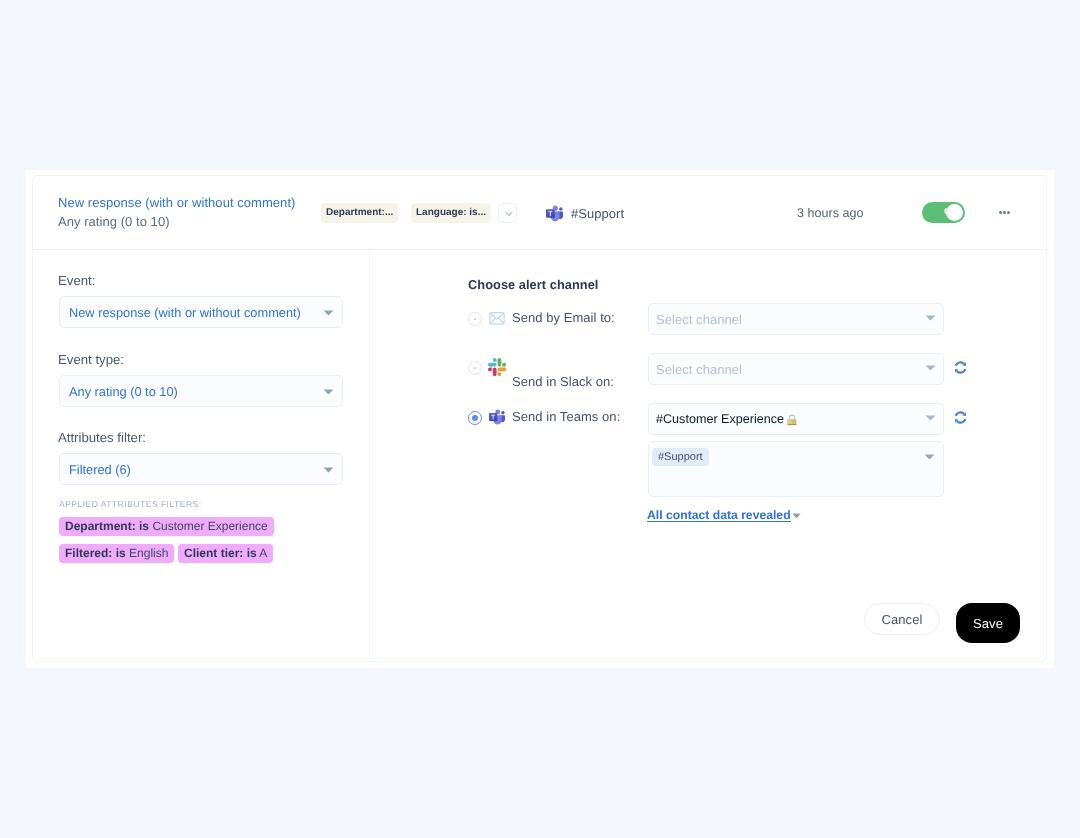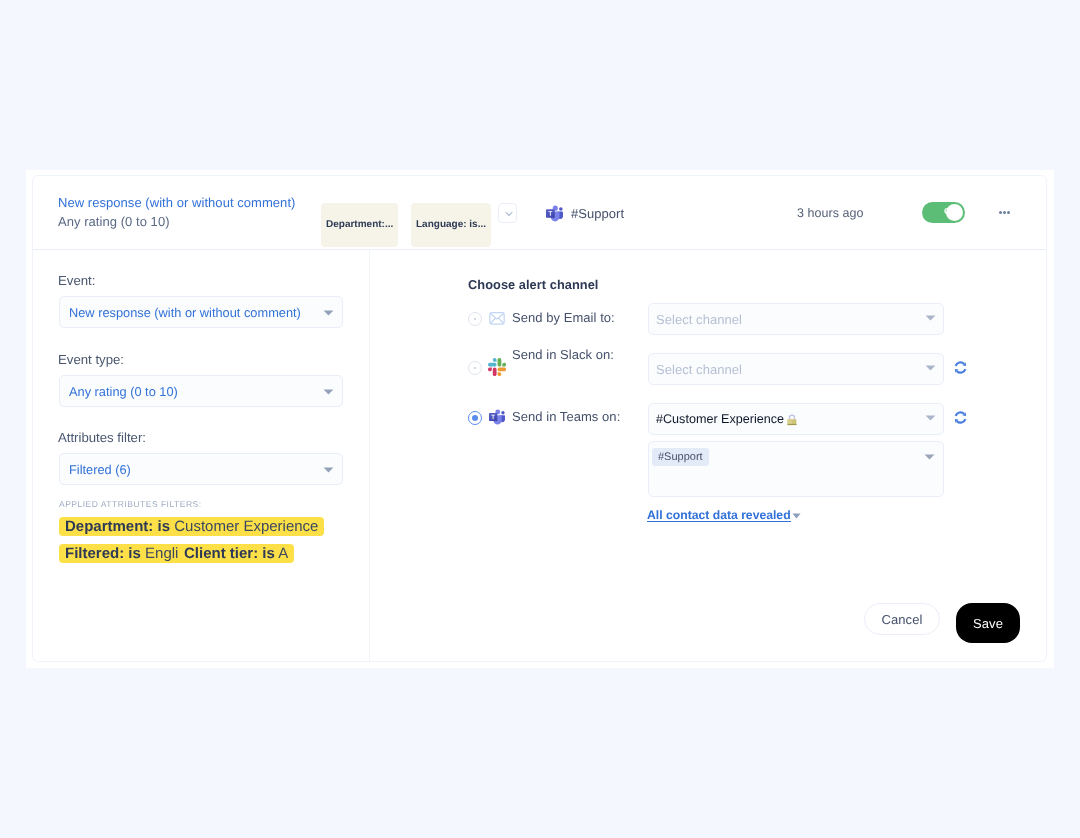--- a/index.html
+++ b/index.html
@@ -13,21 +13,21 @@
          border:1px solid #f0f3f9;border-radius:6px;background:#fff;box-sizing:border-box;}
 
   .hline{position:absolute;left:33px;top:249px;width:1013px;height:1px;background:#eaeef6;}
   .vline{position:absolute;left:369px;top:250px;width:1px;height:412px;background:#f1f4f9;}
 
   
   .hdr-title{position:absolute;left:58px;top:195px;font-size:13px;color:#3171d8;letter-spacing:.05px;}
   .hdr-sub{position:absolute;left:58px;top:214px;font-size:13px;color:#5a6a85;letter-spacing:.05px;}
 
   .chip{position:absolute;top:203px;height:20px;background:#f6f4e8;border-radius:4px;
-        font-size:10px;color:#2e3a55;font-weight:700;line-height:20px;padding:12px 5px;white-space:nowrap;letter-spacing:0;}
+        font-size:10px;color:#2e3a55;font-weight:700;line-height:20px;padding:0 5px;white-space:nowrap;letter-spacing:0;}
   .chip-more{position:absolute;left:498px;top:203px;width:19px;height:20px;border:1px solid #eaeef8;
              border-radius:4px;background:#fff;box-sizing:border-box;}
   .chip-more svg{position:absolute;left:6px;top:7px;}
 
   .hdr-teams{position:absolute;left:546px;top:205px;width:17px;height:17px;}
   .hdr-chan{position:absolute;left:571px;top:206px;font-size:13px;color:#44506b;letter-spacing:.05px;}
   .hdr-time{position:absolute;left:797px;top:206px;font-size:12.5px;color:#566279;letter-spacing:.05px;}
 
   .toggle{position:absolute;left:922px;top:202px;width:43px;height:21px;border-radius:11px;background:#5cbd77;}
   .toggle .lbl{position:absolute;left:22px;top:-1px;line-height:21px;font-size:8.6px;font-weight:700;color:#fff;letter-spacing:.4px;}
@@ -39,22 +39,22 @@
 
   
   .lbl{position:absolute;font-size:13.2px;color:#4a5770;letter-spacing:0;}
 
   .sel{position:absolute;box-sizing:border-box;border:1px solid #e8edf7;border-radius:5px;background:#fbfcfe;}
   .sel .txt{position:absolute;left:9px;right:26px;top:0;bottom:0;display:flex;align-items:center;
             font-size:12.8px;color:#3171d8;letter-spacing:0;white-space:nowrap;overflow:hidden;}
   .sel .cav{position:absolute;right:8px;top:50%;margin-top:-2.5px;}
 
   .kicker{position:absolute;font-size:8.5px;color:#9fabc3;letter-spacing:.5px;}
-  .fchip{position:absolute;height:19px;background:#fde047;border-radius:4px;padding:0 6px;line-height:19px;
-         font-size:15px;color:#2e3a55;white-space:nowrap;letter-spacing:0;}
+  .fchip{position:absolute;height:19px;background:#f0abfc;border-radius:4px;padding:0 6px;line-height:19px;
+         font-size:12px;color:#2e3a55;white-space:nowrap;letter-spacing:0;}
   .fchip b{font-weight:700;}
   .fchip span{font-weight:400;color:#3c485f;}
 
   
   .r-title{position:absolute;left:468px;top:277px;font-size:12.8px;font-weight:700;color:#2e3a55;letter-spacing:.05px;}
   .radio{position:absolute;width:14px;height:14px;border-radius:50%;box-sizing:border-box;
          border:1px solid #dfe4ef;background:#fff;}
   .radio .dt{position:absolute;left:50%;top:50%;width:1.8px;height:1.8px;margin:-0.9px 0 0 -0.9px;border-radius:50%;background:#c6cddf;}
   .radio.on{border:1.9px solid #5b8def;}
   .radio.on .dt{width:6.2px;height:6.2px;margin:-3.1px 0 0 -3.1px;background:#5b8def;}
@@ -188,21 +188,21 @@
 
 <div class="radio" style="left:468px;top:361px">
     <div class="dt"></div>
   </div>
 <svg class="opt-ic" style="left:488px;top:358px;width:18px;height:18px" viewBox="0 0 122 122">
   <path d="M25.8 77.6c0 7.1-5.8 12.9-12.9 12.9S0 84.7 0 77.6s5.8-12.9 12.9-12.9h12.9v12.9zm6.5 0c0-7.1 5.8-12.9 12.9-12.9s12.9 5.8 12.9 12.9v32.3c0 7.1-5.8 12.9-12.9 12.9s-12.9-5.8-12.9-12.9V77.6z" fill="#d13664"></path>
   <path d="M45.2 25.8c-7.1 0-12.9-5.8-12.9-12.9S38.1 0 45.2 0s12.9 5.8 12.9 12.9v12.9H45.2zm0 6.5c7.1 0 12.9 5.8 12.9 12.9s-5.8 12.9-12.9 12.9H12.9C5.8 58.1 0 52.3 0 45.2s5.8-12.9 12.9-12.9h32.3z" fill="#55b4d0"></path>
   <path d="M96.9 45.2c0-7.1 5.8-12.9 12.9-12.9s12.9 5.8 12.9 12.9-5.8 12.9-12.9 12.9H96.9V45.2zm-6.4 0c0 7.1-5.8 12.9-12.9 12.9S64.7 52.3 64.7 45.2V12.9C64.7 5.8 70.5 0 77.6 0s12.9 5.8 12.9 12.9v32.3z" fill="#63b055"></path>
   <path d="M77.6 96.9c7.1 0 12.9 5.8 12.9 12.9s-5.8 12.9-12.9 12.9-12.9-5.8-12.9-12.9V96.9h12.9zm0-6.4c-7.1 0-12.9-5.8-12.9-12.9s5.8-12.9 12.9-12.9h32.3c7.1 0 12.9 5.8 12.9 12.9s-5.8 12.9-12.9 12.9H77.6z" fill="#ee9a33"></path>
 </svg>
-<div class="opt-tx" style="left:512px;top:347px">Send in Slack on:</div>
+<div class="opt-tx" style="left:512px;top:374px">Send in Slack on:</div>
 <div class="inp" style="left:648px;top:353px;width:296px;height:32px">
   <div class="ph">Select channel</div>
   <svg class="cav" width="11" height="6" viewBox="0 0 11 6">
       <path d="M0.6 0.5 L10.4 0.5 L5.5 5.6 Z" fill="#aab5c9"></path>
     </svg>
 </div>
 <svg class="sync" style="left:952px;top:359px" viewBox="0 0 24 24">
   <g stroke="#4a7fe0" stroke-width="3.1" fill="none">
       <path d="M5.15 9.78 A 7.2 7.2 0 0 1 17.09 6.91"></path>
       <path d="M18.85 14.22 A 7.2 7.2 0 0 1 6.91 17.09"></path>

